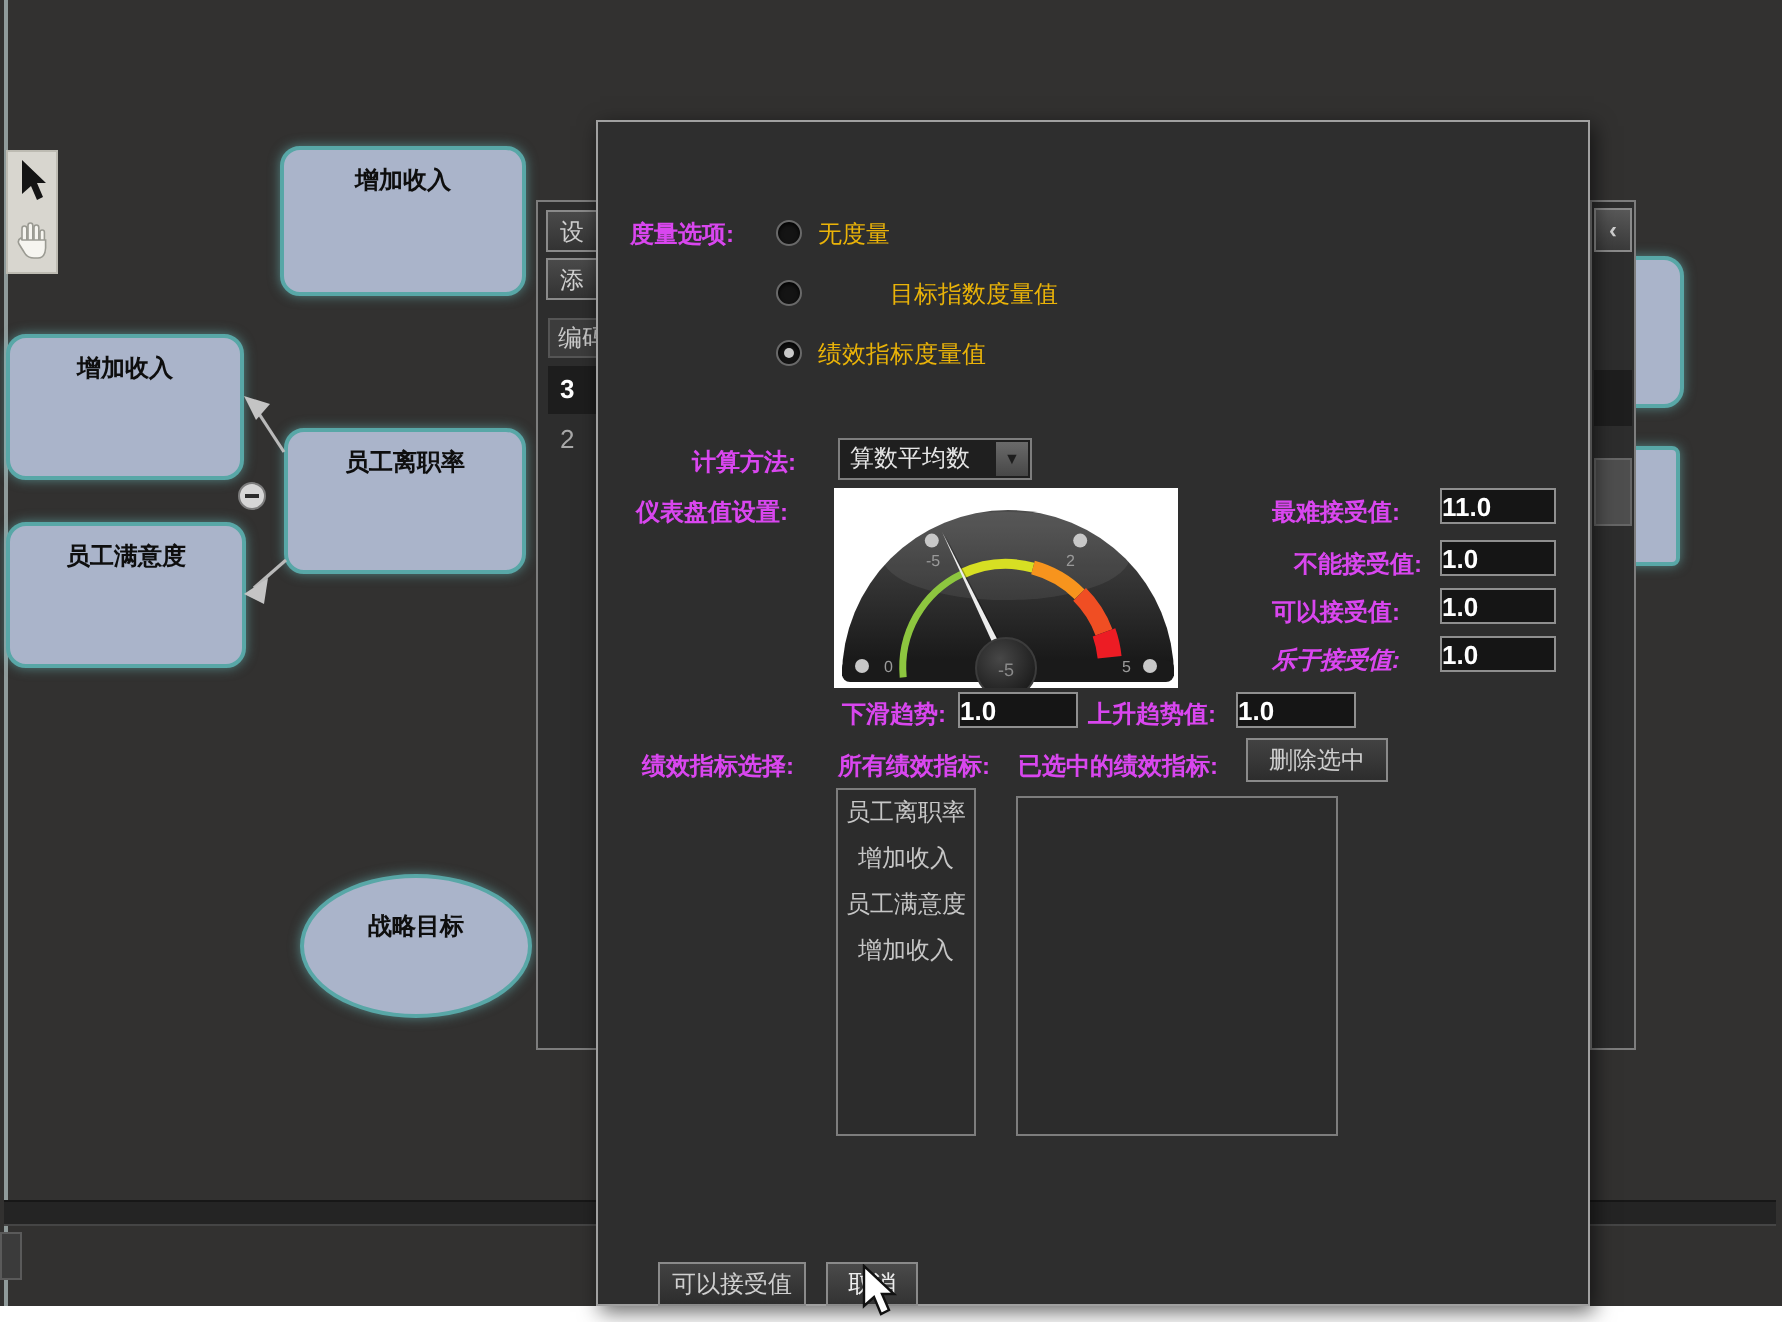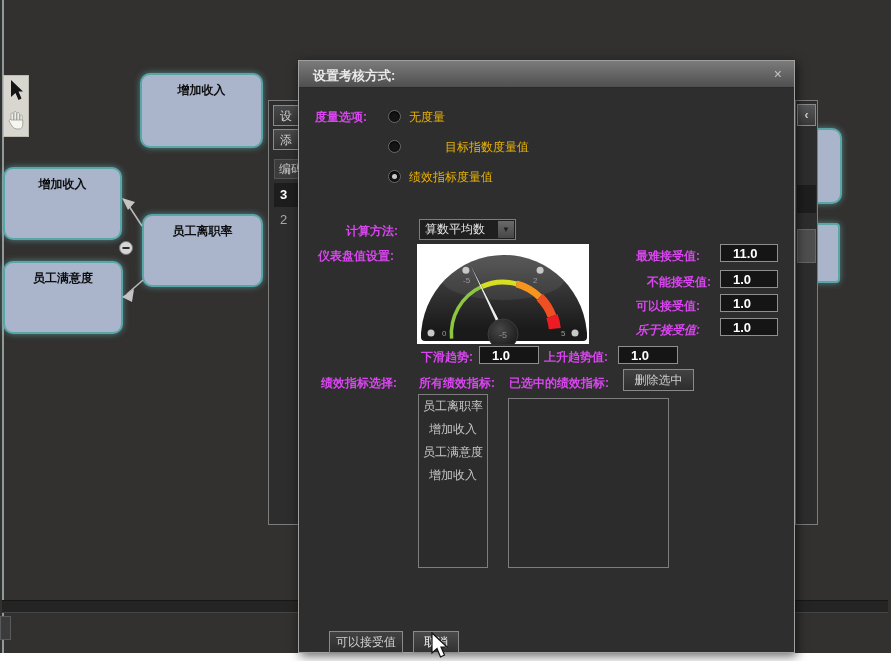--- a/index.html
+++ b/index.html
@@ -46,21 +46,21 @@
   .dim-label{color:#eab308;font-weight:normal;}
   .radio{position:absolute;width:13px;height:13px;border-radius:50%;background:#141414;
          border:1px solid #696969;box-shadow:inset 0 1px 2px #000;box-sizing:border-box;}
   .radio.sel::after{content:"";display:block;width:5px;height:5px;margin:3px 0 0 3px;border-radius:50%;background:#c9c9c9;}
   .dropdown{position:absolute;left:120px;top:158px;width:97px;height:21px;background:#1f1f1f;
             border:1px solid #7e7e7e;box-sizing:border-box;color:#e6e6e6;font-size:12px;line-height:19px;padding-left:5px;}
   .dropdown .dd-btn{position:absolute;right:1px;top:1px;width:16px;height:17px;background:linear-gradient(#6a6a6a,#474747);
             text-align:center;color:#1d1d1d;font-size:8px;line-height:17px;}
   .gauge-panel{position:absolute;left:118px;top:183px;width:172px;height:100px;background:#ffffff;}
   .input-box{position:absolute;background:#151515;border:1px solid #8f8f8f;color:#ffffff;
-             font-weight:bold;font-size:13px;padding:0 12px;box-sizing:border-box;font-family:inherit;outline:none;}
+             font-weight:bold;font-size:13px;padding:0 0;box-sizing:border-box;font-family:inherit;outline:none;}
   .btn{position:absolute;background:linear-gradient(#424242,#2d2d2d);border:1px solid #8a8a8a;
        color:#cfcfcf;font-size:12px;text-align:center;box-sizing:border-box;font-family:inherit;}
   .listbox{position:absolute;border:1px solid #7d7d7d;background:#2c2c2c;box-sizing:border-box;}
   .listbox .item{height:23px;line-height:23px;text-align:center;color:#c6c6c6;font-size:12px;white-space:nowrap;}
   .cursor{position:absolute;z-index:10;}
 </style>
 </head>
 <body>
 
 <div class="canvas">
@@ -90,20 +90,23 @@
   </div>
   <div class="node" style="left:3px;top:167px;width:119px;height:73px;">
     <span>增加收入</span>
   </div>
   <div class="node" style="left:142px;top:214px;width:121px;height:73px;">
     <span>员工离职率</span>
   </div>
   <div class="node" style="left:3px;top:261px;width:120px;height:73px;">
     <span>员工满意度</span>
   </div>
+  <div class="node ellipse" style="left:150px;top:437px;width:116px;height:72px;">
+    <span>战略目标</span>
+  </div>
 
   <div class="node" style="left:806px;top:128px;width:36px;height:76px;"></div>
   <div class="node" style="left:810px;top:223px;width:30px;height:60px;border-radius:4px;"></div>
 
   <svg class="connectors" width="44" height="118" viewBox="0 0 44 118">
     <line x1="30" y1="36" x2="15" y2="13" stroke="#b9b9b9" stroke-width="1.6"></line>
     <polygon points="10,8 23,12 16,20" fill="#c4c4c4"></polygon>
     <line x1="31" y1="90" x2="15" y2="104" stroke="#b9b9b9" stroke-width="1.6"></line>
     <polygon points="10,107 22,99 20,112" fill="#c4c4c4"></polygon>
     <circle cx="14" cy="58" r="6.5" fill="#d6d6d6" stroke="#7c7c7c"></circle>
@@ -133,24 +136,20 @@
 </div>
 <div class="bg-win-right">
   <div class="collapse-btn">
     <span>‹</span>
   </div>
   <div class="scroll-dark"></div>
   <div class="scroll-thumb"></div>
 </div>
 
 <div class="dialog">
-  <div class="titlebar">
-    <span class="title">设置考核方式:</span>
-    <span class="close">×</span>
-  </div>
 
   <div class="dlg-label" style="left:16px;top:48px;">度量选项:</div>
   <div class="radio" style="left:89px;top:49px;"></div>
   <div class="dlg-label dim-label" style="left:110px;top:48px;">无度量</div>
   <div class="radio" style="left:89px;top:79px;"></div>
   <div class="dlg-label dim-label" style="left:110px;top:78px;margin-left:36px;">目标指数度量值</div>
   <div class="radio sel" style="left:89px;top:109px;"></div>
   <div class="dlg-label dim-label" style="left:110px;top:108px;">绩效指标度量值</div>
 
   <div class="dlg-label" style="left:47px;top:162px;">计算方法:</div>

